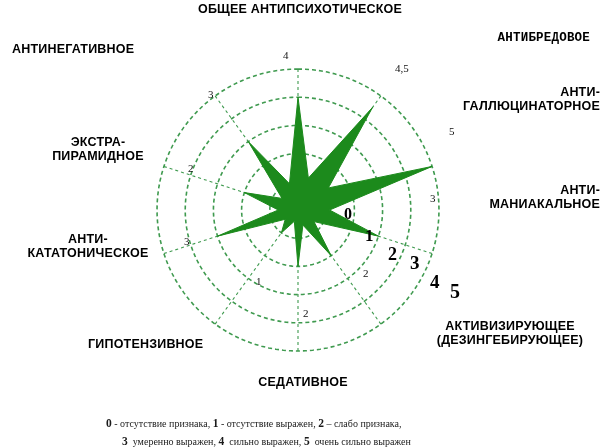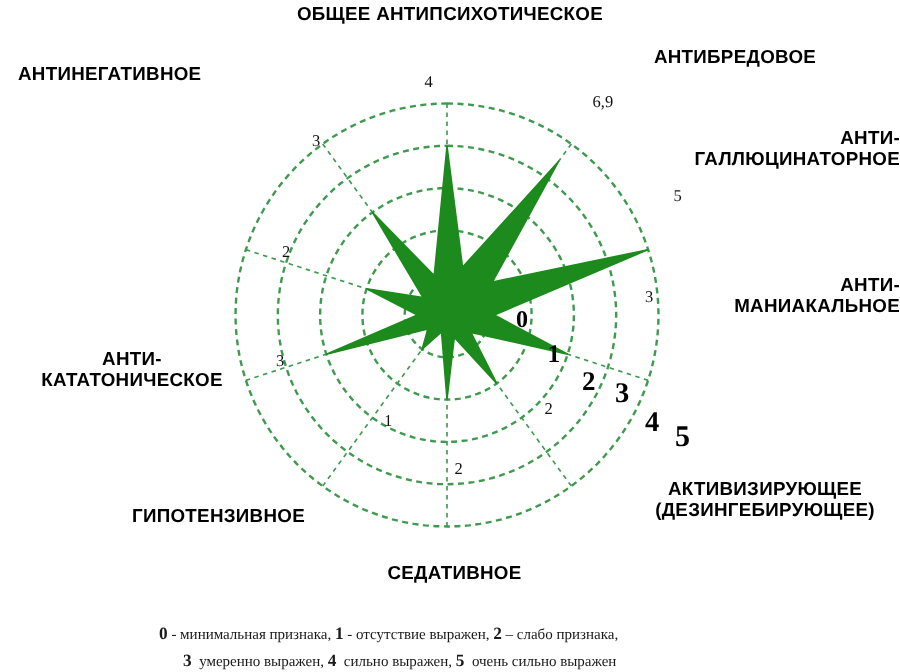--- a/index.html
+++ b/index.html
@@ -92,44 +92,46 @@
         <line x1="298" y1="210" x2="215.12" y2="324.07" stroke="#3f9a4f" stroke-width="1.1" stroke-dasharray="3 3"></line>
         <line x1="298" y1="210" x2="163.90" y2="253.57" stroke="#3f9a4f" stroke-width="1.1" stroke-dasharray="3 3"></line>
         <line x1="298" y1="210" x2="163.90" y2="166.43" stroke="#3f9a4f" stroke-width="1.1" stroke-dasharray="3 3"></line>
         <line x1="298" y1="210" x2="215.12" y2="95.93" stroke="#3f9a4f" stroke-width="1.1" stroke-dasharray="3 3"></line>
       </g>
     <path id="data-star" d="M298.00,97.20 L308.37,178.08 L372.59,107.34 L328.34,187.95 L432.10,166.43 L329.58,210.00 L378.46,236.14 L313.97,221.60 L331.15,255.63 L302.88,225.02 L298.00,266.40 L294.34,221.26 L281.42,232.81 L285.22,219.28 L217.54,236.14 L278.26,210.00 L244.36,192.57 L282.03,198.40 L248.27,141.56 L289.46,183.72 Z" fill="#1c8a1c" stroke="#1c8a1c" stroke-width="1"></path>
   </svg>
 
   <div class="axis-label" style="left:148px; top:2px; width:304px;">ОБЩЕЕ АНТИПСИХОТИЧЕСКОЕ</div>
 
-  <div class="axis-label" style="left:390px; top:31px; width:200px; text-align:center;">АНТИБРЕДОВОЕ</div>
+  <div class="axis-label" style="left:390px; top:31px; width:200px; text-align:right;font-family:Liberation Mono, monospace;">АНТИБРЕДОВОЕ</div>
 
   <div class="axis-label" style="left:430px; top:85px; width:170px; text-align:right;">АНТИ-
 ГАЛЛЮЦИНАТОРНОЕ</div>
 
   <div class="axis-label" style="left:440px; top:183px; width:160px; text-align:right;">АНТИ-
 МАНИАКАЛЬНОЕ</div>
 
   <div class="axis-label" style="left:408px; top:319px; width:204px; ">АКТИВИЗИРУЮЩЕЕ
 (ДЕЗИНГЕБИРУЮЩЕЕ)</div>
 
   <div class="axis-label" style="left:228px; top:375px; width:150px; text-align:center;">СЕДАТИВНОЕ</div>
 
   <div class="axis-label" style="left:88px; top:337px; width:160px; text-align:left;">ГИПОТЕНЗИВНОЕ</div>
 
   <div class="axis-label" style="left:2px; top:232px; width:172px; text-align:center;">АНТИ-
 КАТАТОНИЧЕСКОЕ</div>
 
+  <div class="axis-label" style="left:22px; top:135px; width:152px; text-align:center;">ЭКСТРА-
+ПИРАМИДНОЕ</div>
 
   <div class="axis-label" style="left:12px; top:42px; width:190px; text-align:left;">АНТИНЕГАТИВНОЕ</div>
 
   <div class="tick-num" style="left:283px; top:50px;">4</div>
 
-  <div class="tick-num" style="left:395px; top:63px;">6,9</div>
+  <div class="tick-num" style="left:395px; top:63px;">4,5</div>
 
   <div class="tick-num" style="left:449px; top:126px;">5</div>
 
   <div class="tick-num" style="left:430px; top:193px;">3</div>
 
   <div class="tick-num" style="left:363px; top:268px;">2</div>
 
   <div class="tick-num" style="left:303px; top:308px;">2</div>
 
   <div class="tick-num" style="left:256px; top:276px;">1</div>
@@ -141,20 +143,20 @@
   <div class="tick-num" style="left:208px; top:89px;">3</div>
 
   <div class="scale-num" style="left:344px; top:206px; font-size:16px;">0</div>
   <div class="scale-num" style="left:365px; top:227px; font-size:17px;">1</div>
   <div class="scale-num" style="left:388px; top:245px; font-size:18px;">2</div>
   <div class="scale-num" style="left:410px; top:253px; font-size:19px;">3</div>
   <div class="scale-num" style="left:430px; top:272px; font-size:19px;">4</div>
   <div class="scale-num" style="left:450px; top:281px; font-size:20px;">5</div>
 
   <div class="legend-line" style="left:96px; top:405px;">
-    <b>0</b><span> - минимальная признака, </span><b>1</b><span> - отсутствие выражен, </span><b>2</b><span> – слабо признака,</span>
+    <b>0</b><span> - отсутствие признака, </span><b>1</b><span> - отсутствие выражен, </span><b>2</b><span> – слабо признака,</span>
   </div>
 
   <div class="legend-line" style="left:112px; top:423px;">
     <b>3</b><span>  умеренно выражен, </span><b>4</b><span>  сильно выражен, </span><b>5</b><span>  очень сильно выражен</span>
   </div>
 
 </div>
 
 </body></html>

